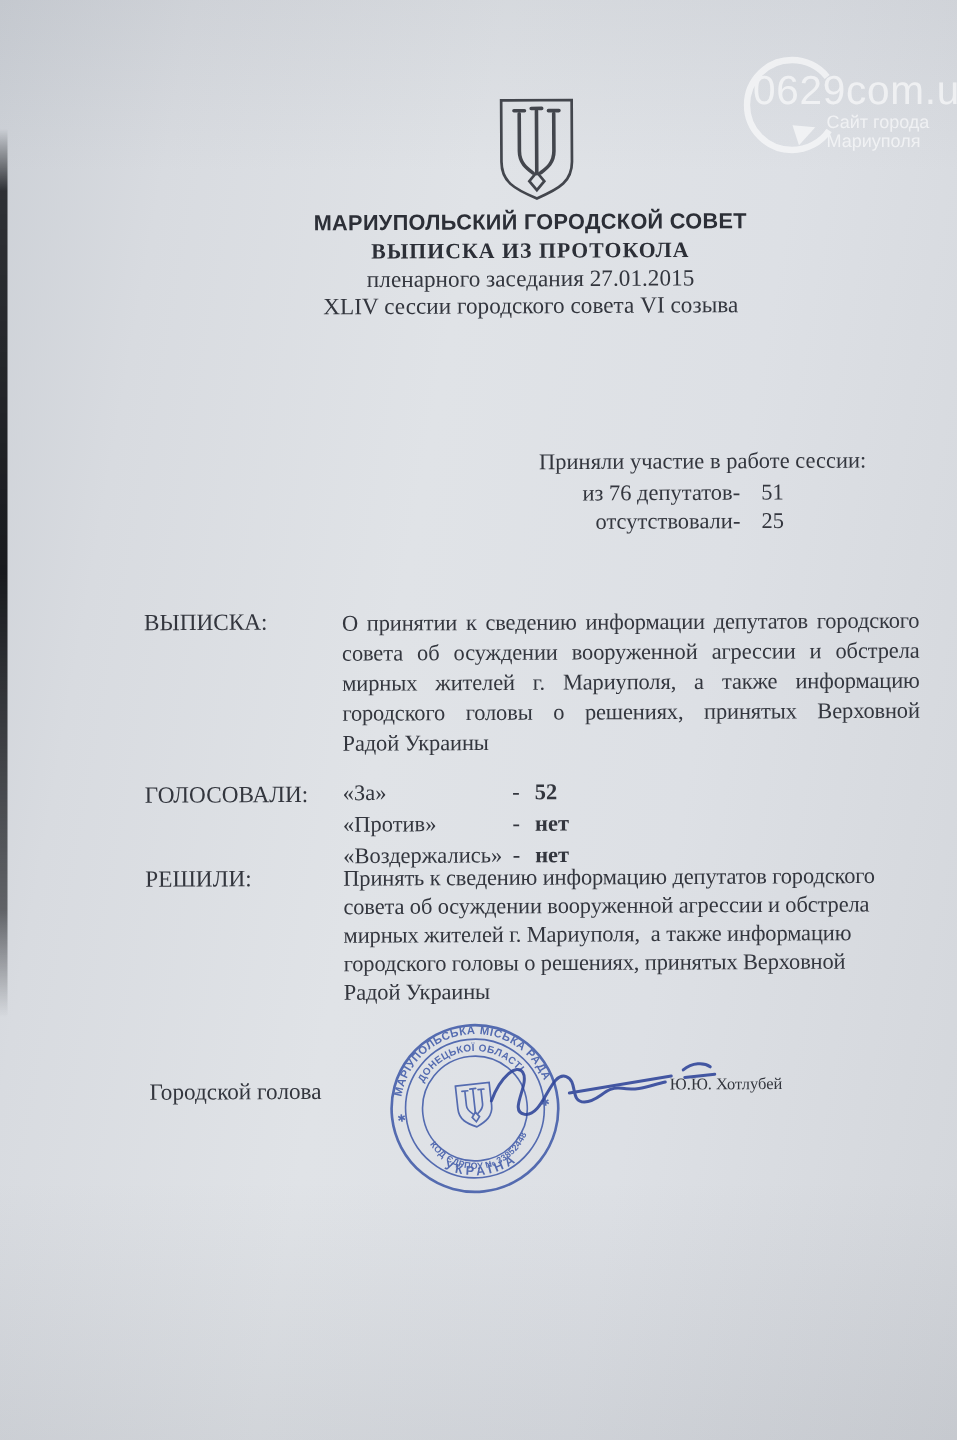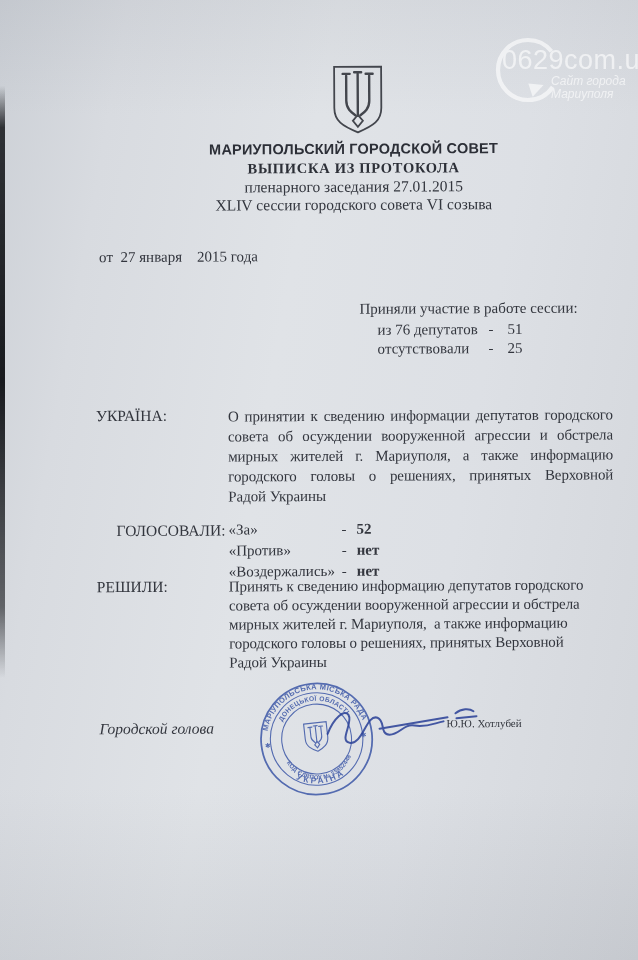--- a/index.html
+++ b/index.html
@@ -33,46 +33,46 @@
     font-family:"Liberation Sans","DejaVu Sans",sans-serif;
     font-weight:bold; font-size:14.5px; letter-spacing:0.2px;
     line-height:20px; color:#2c2f37;
   }
   .hdr .h2 { font-weight:bold; font-size:14.5px; letter-spacing:0.7px; line-height:19px; color:#2c2f37; }
   .hdr .h3 { font-size:15.5px; line-height:18px; }
   .hdr .h4 { font-size:15.5px; line-height:18px; }
   .dateblk { left:100px; top:247px; font-size:15px; line-height:19.5px; }
   .att-title { left:360px; top:301px; font-size:15px; }
   .att-row { position:absolute; left:378px; font-size:15px; display:flex; }
-  .att-row .alabel { width:111px; }
+  .att-row .alabel { width:111px;text-align:right; }
   .att-row .avalue { margin-left:14px;text-align:center; }
   .r1 { top:322px; } .r2 { top:341px; }
   .seclabel { left:96px; font-size:15.5px; }
   .para { left:228px; width:385px; font-size:15px; letter-spacing:-0.1px; line-height:20px; }
   .para .jline { text-align:justify; text-align-last:justify; }
   .para .jlast { text-align:left; text-align-last:left; }
   .para-left { line-height:19px; }
   .para-left .pline { white-space:pre; }
   .y-slush { top:406px; }
-  .y-golos { top:521px;margin-left:20px; }
+  .y-golos { top:521px; }
   .y-resh  { top:577px; }
   .vrow { position:absolute; left:228px; font-size:15px; display:flex; }
   .vrow .vopt { width:113px; }
   .vrow .vval { margin-left:10px;font-weight:bold; }
   .v1 { top:521px; } .v2 { top:542px; } .v3 { top:563px; }
-  .foot-title { left:98px; top:719px; font-size:15.5px;font-style:italic; }
+  .foot-title { left:98px; top:719px; font-size:15.5px; }
   .foot-name  { left:445px; top:718px; font-size:11px; }
   .stamp { left:256px; top:680px; width:118px; height:118px; opacity:0.84; }
   .stamp text { font-family:"Liberation Sans","DejaVu Sans",sans-serif; font-weight:bold; fill:#3a55a6; }
   .signature { left:318px; top:692px; width:165px; height:62px; opacity:0.88; }
   .watermark { position:absolute; left:480px; top:36px; width:150px; height:72px; color:#fff; opacity:0.62; z-index:4;
     font-family:"Liberation Sans","DejaVu Sans",sans-serif;margin-left:14px; }
   .wm-num { position:absolute; left:8px; top:9px; font-size:27px; letter-spacing:0.5px; }
   .wm-dom { position:absolute; left:70px; top:9px; font-size:27px; letter-spacing:0.5px; }
-  .wm-tag { position:absolute; left:57px; top:39px; font-size:12px; line-height:13px;font-style:italic; }
+  .wm-tag { position:absolute; left:57px; top:39px; font-size:12px; line-height:13px; }
   .wm-circle { position:absolute; left:0; top:0; }
 </style>
 </head>
 <body>
 
 <div class="photo">
   <div class="edge-left"></div>
 
   <div class="content">
 
@@ -92,36 +92,35 @@
     </svg>
 
     <div class="abs hdr">
       <div class="h1">МАРИУПОЛЬСКИЙ ГОРОДСКОЙ СОВЕТ</div>
       <div class="h2">ВЫПИСКА ИЗ ПРОТОКОЛА</div>
       <div class="h3">пленарного заседания 27.01.2015</div>
       <div class="h4">XLIV сессии городского совета VI созыва</div>
     </div>
 
     <div class="abs dateblk">
-      <div class="pre">от  27 января    2015 года</div>
     </div>
 
     <div class="abs att-title">Приняли участие в работе сессии:</div>
     <div class="att-row r1">
       <span class="alabel">из 76 депутатов</span>
       <span class="adash">-</span>
       <span class="avalue">51</span>
     </div>
     <div class="att-row r2">
       <span class="alabel">отсутствовали</span>
       <span class="adash">-</span>
       <span class="avalue">25</span>
     </div>
 
-    <div class="abs seclabel y-slush">УКРАЇНА:</div>
+    <div class="abs seclabel y-slush">ВЫПИСКА:</div>
     <div class="abs para y-slush">
       <div class="jline">О принятии к сведению информации депутатов городского</div>
       <div class="jline">совета об осуждении вооруженной агрессии и обстрела</div>
       <div class="jline">мирных жителей г. Мариуполя,  а также информацию</div>
       <div class="jline">городского головы о решениях, принятых Верховной</div>
       <div class="jlast">Радой Украины</div>
     </div>
 
     <div class="abs seclabel y-golos">ГОЛОСОВАЛИ:</div>
     <div class="vrow v1">

